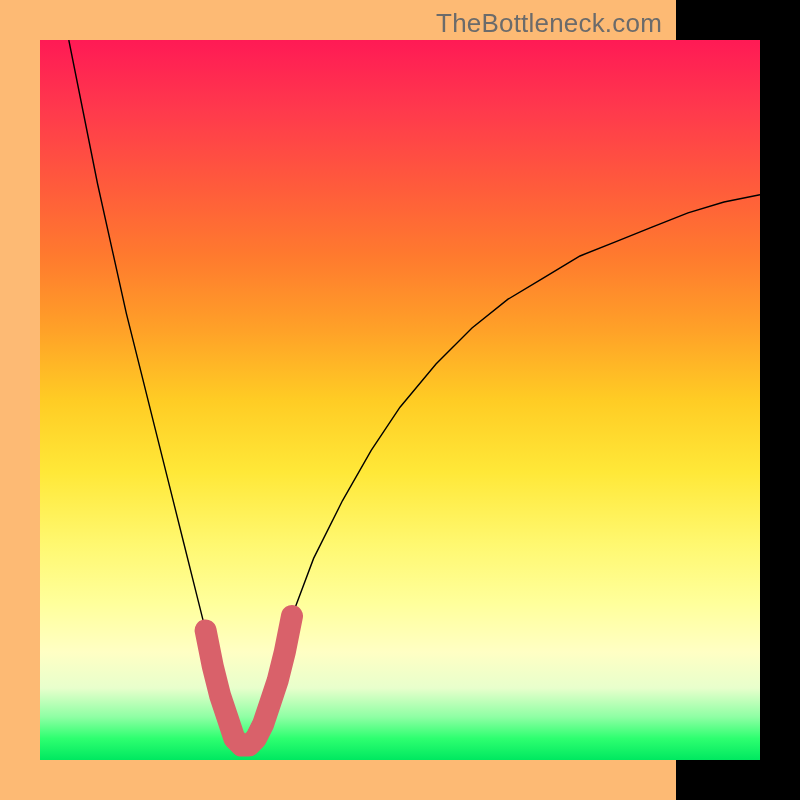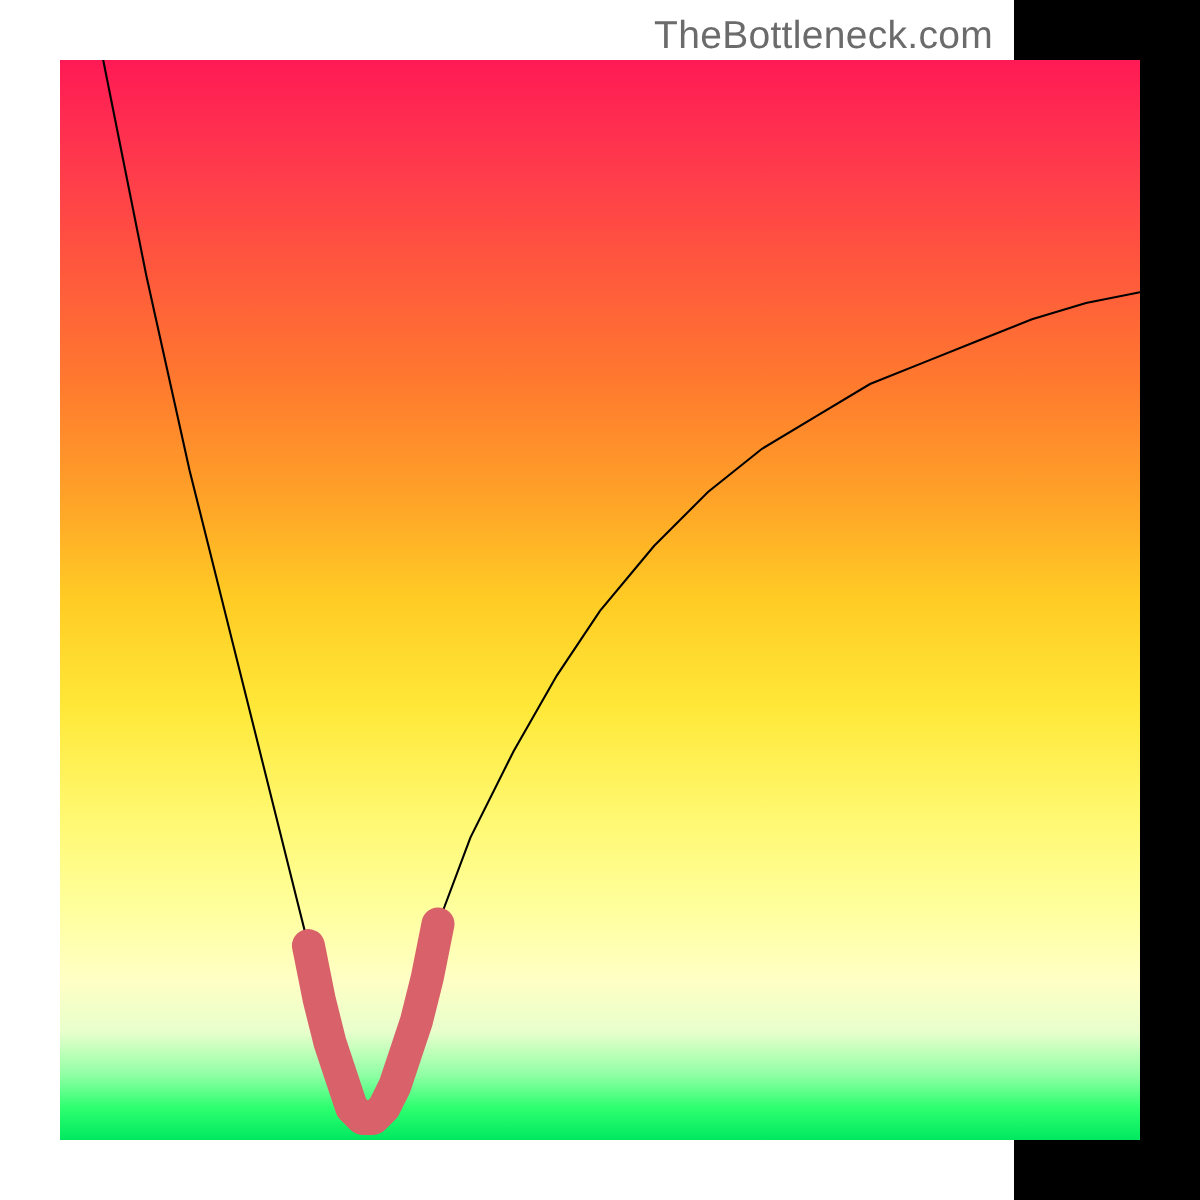--- a/index.html
+++ b/index.html
@@ -10,21 +10,21 @@
     background: #000;
     font-family: Arial, Helvetica, sans-serif;
     overflow: hidden;
   }
   .frame {
     position: absolute;
     left: 0;
     top: 0;
     width: 676px;
     height: 800px;
-    background: #ffffff;
+    background: #fdba74;
   }
   .plot-area {
     position: absolute;
     left: 40px;
     top: 40px;
     width: 720px;
     height: 720px;
     background: linear-gradient(to bottom,
       #ff1a55 0%,
       #ff3a4c 10%,

